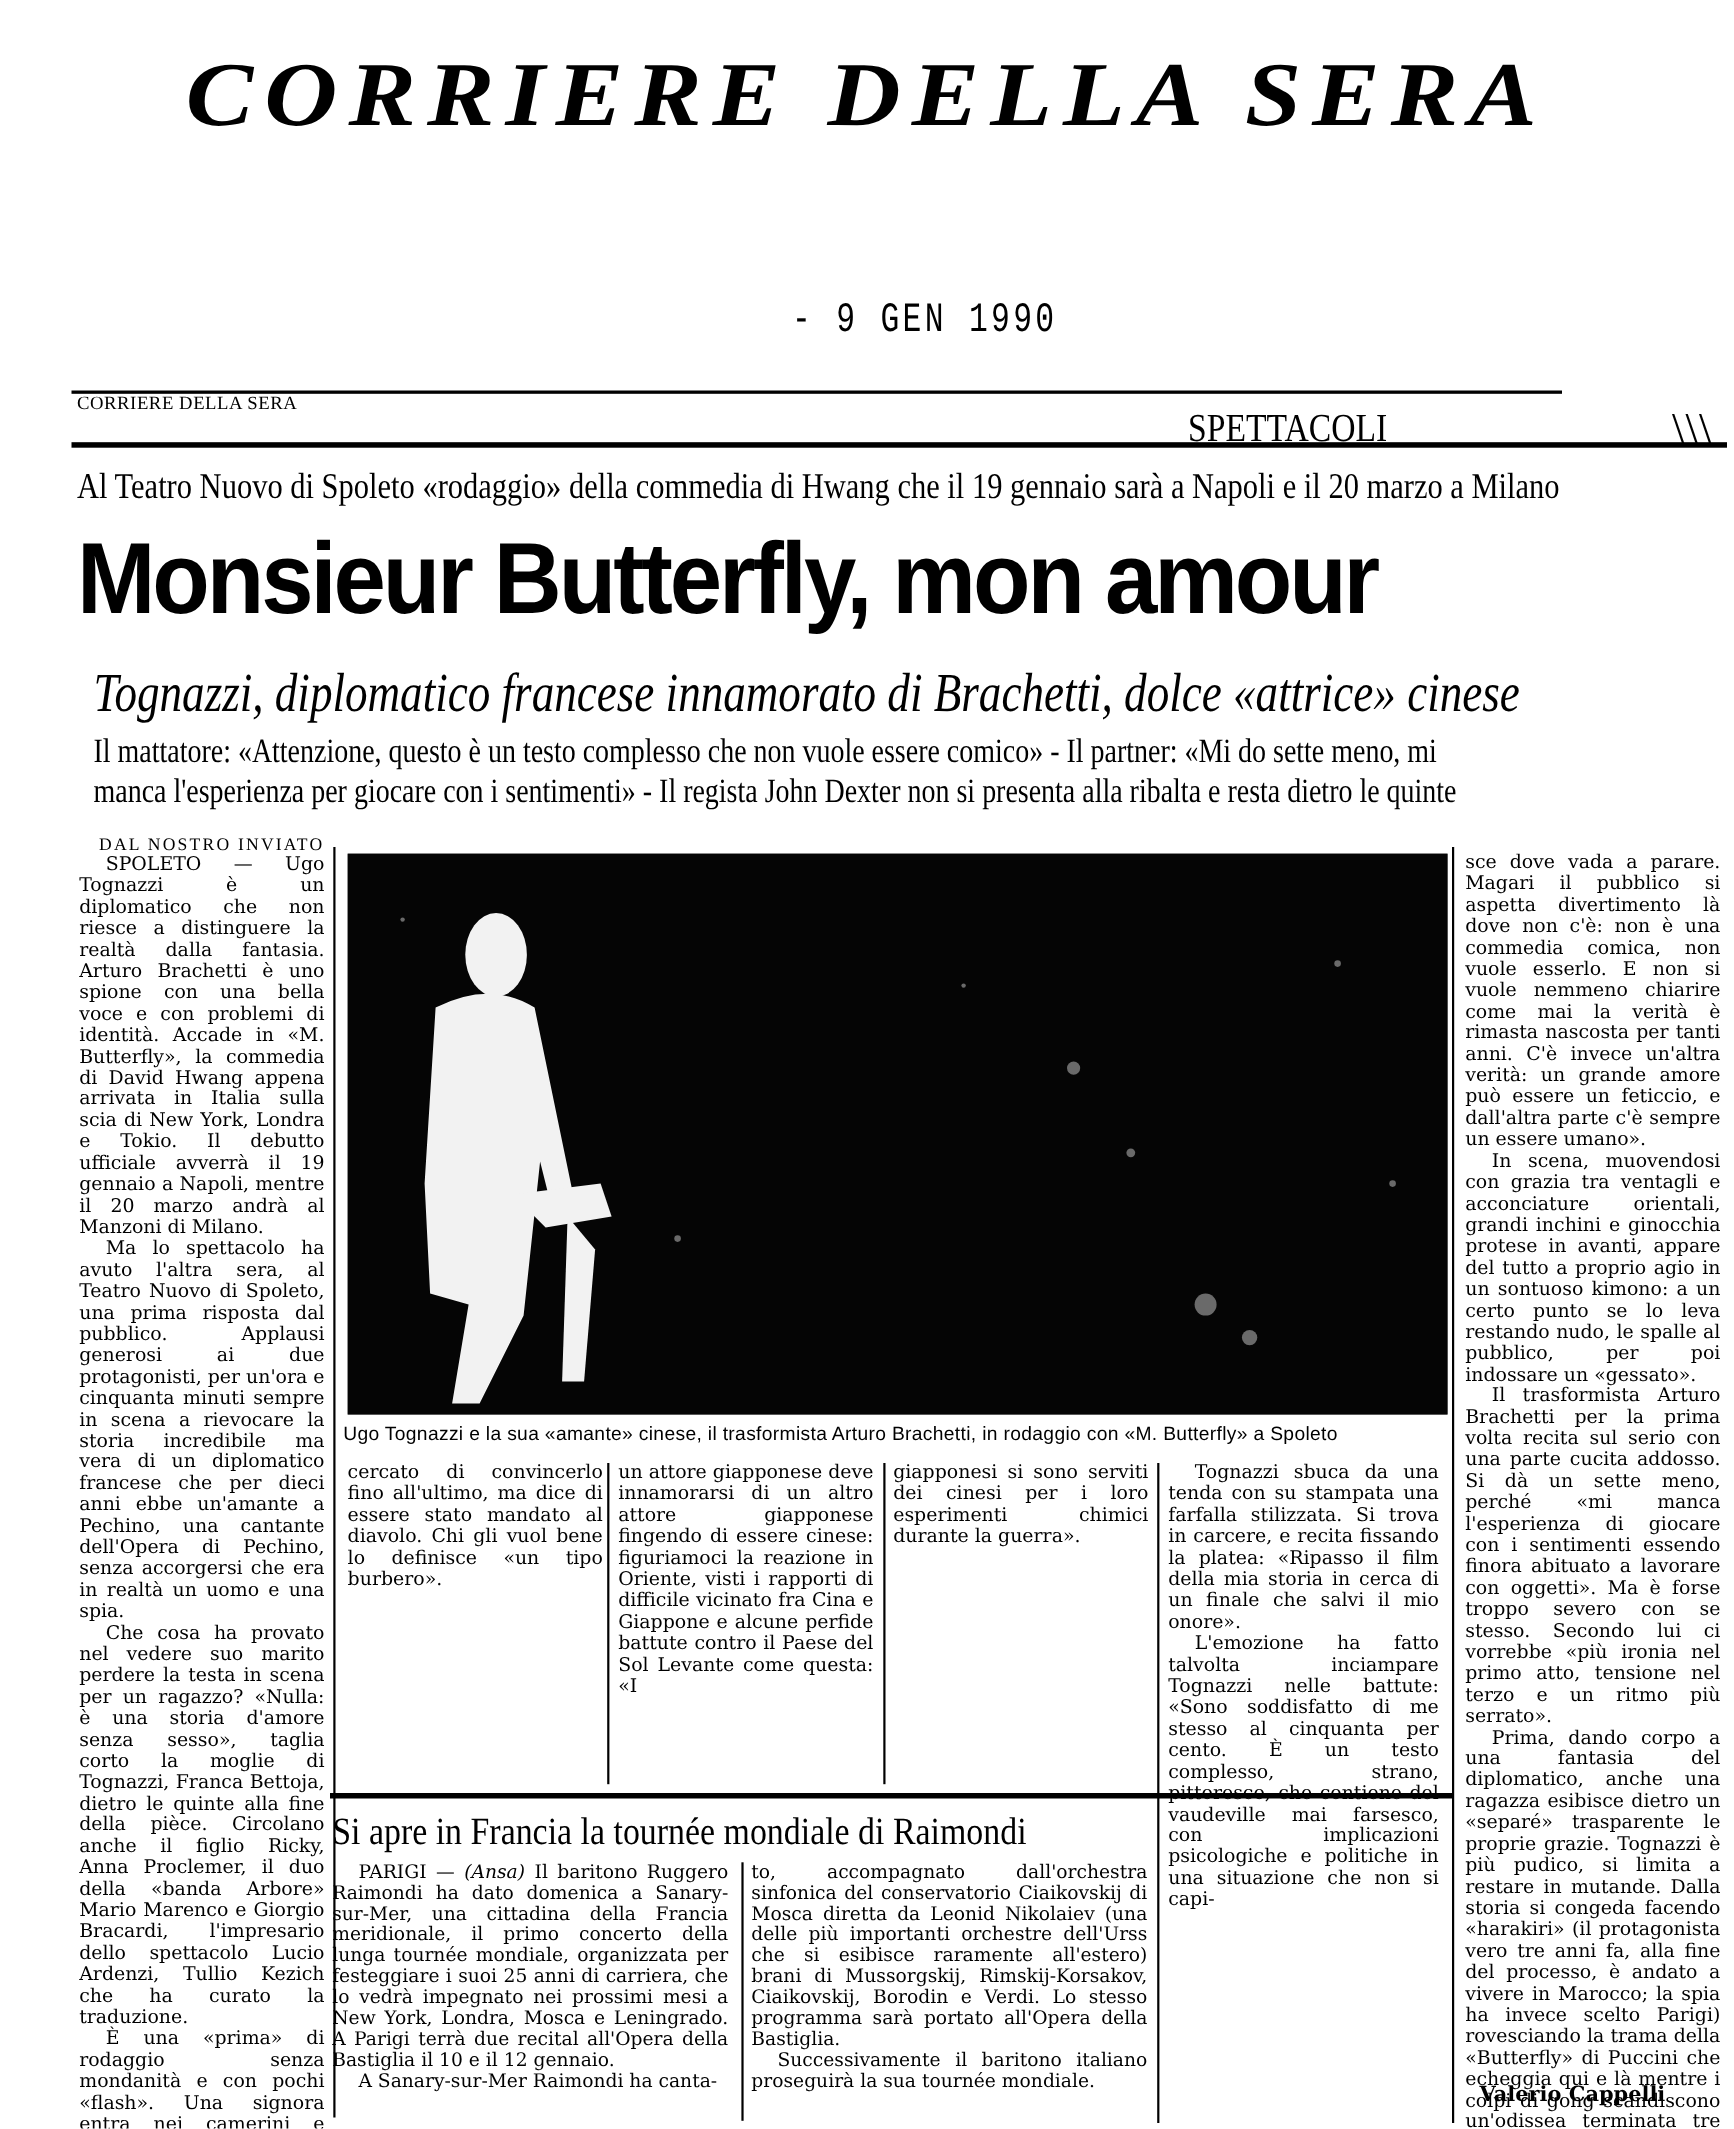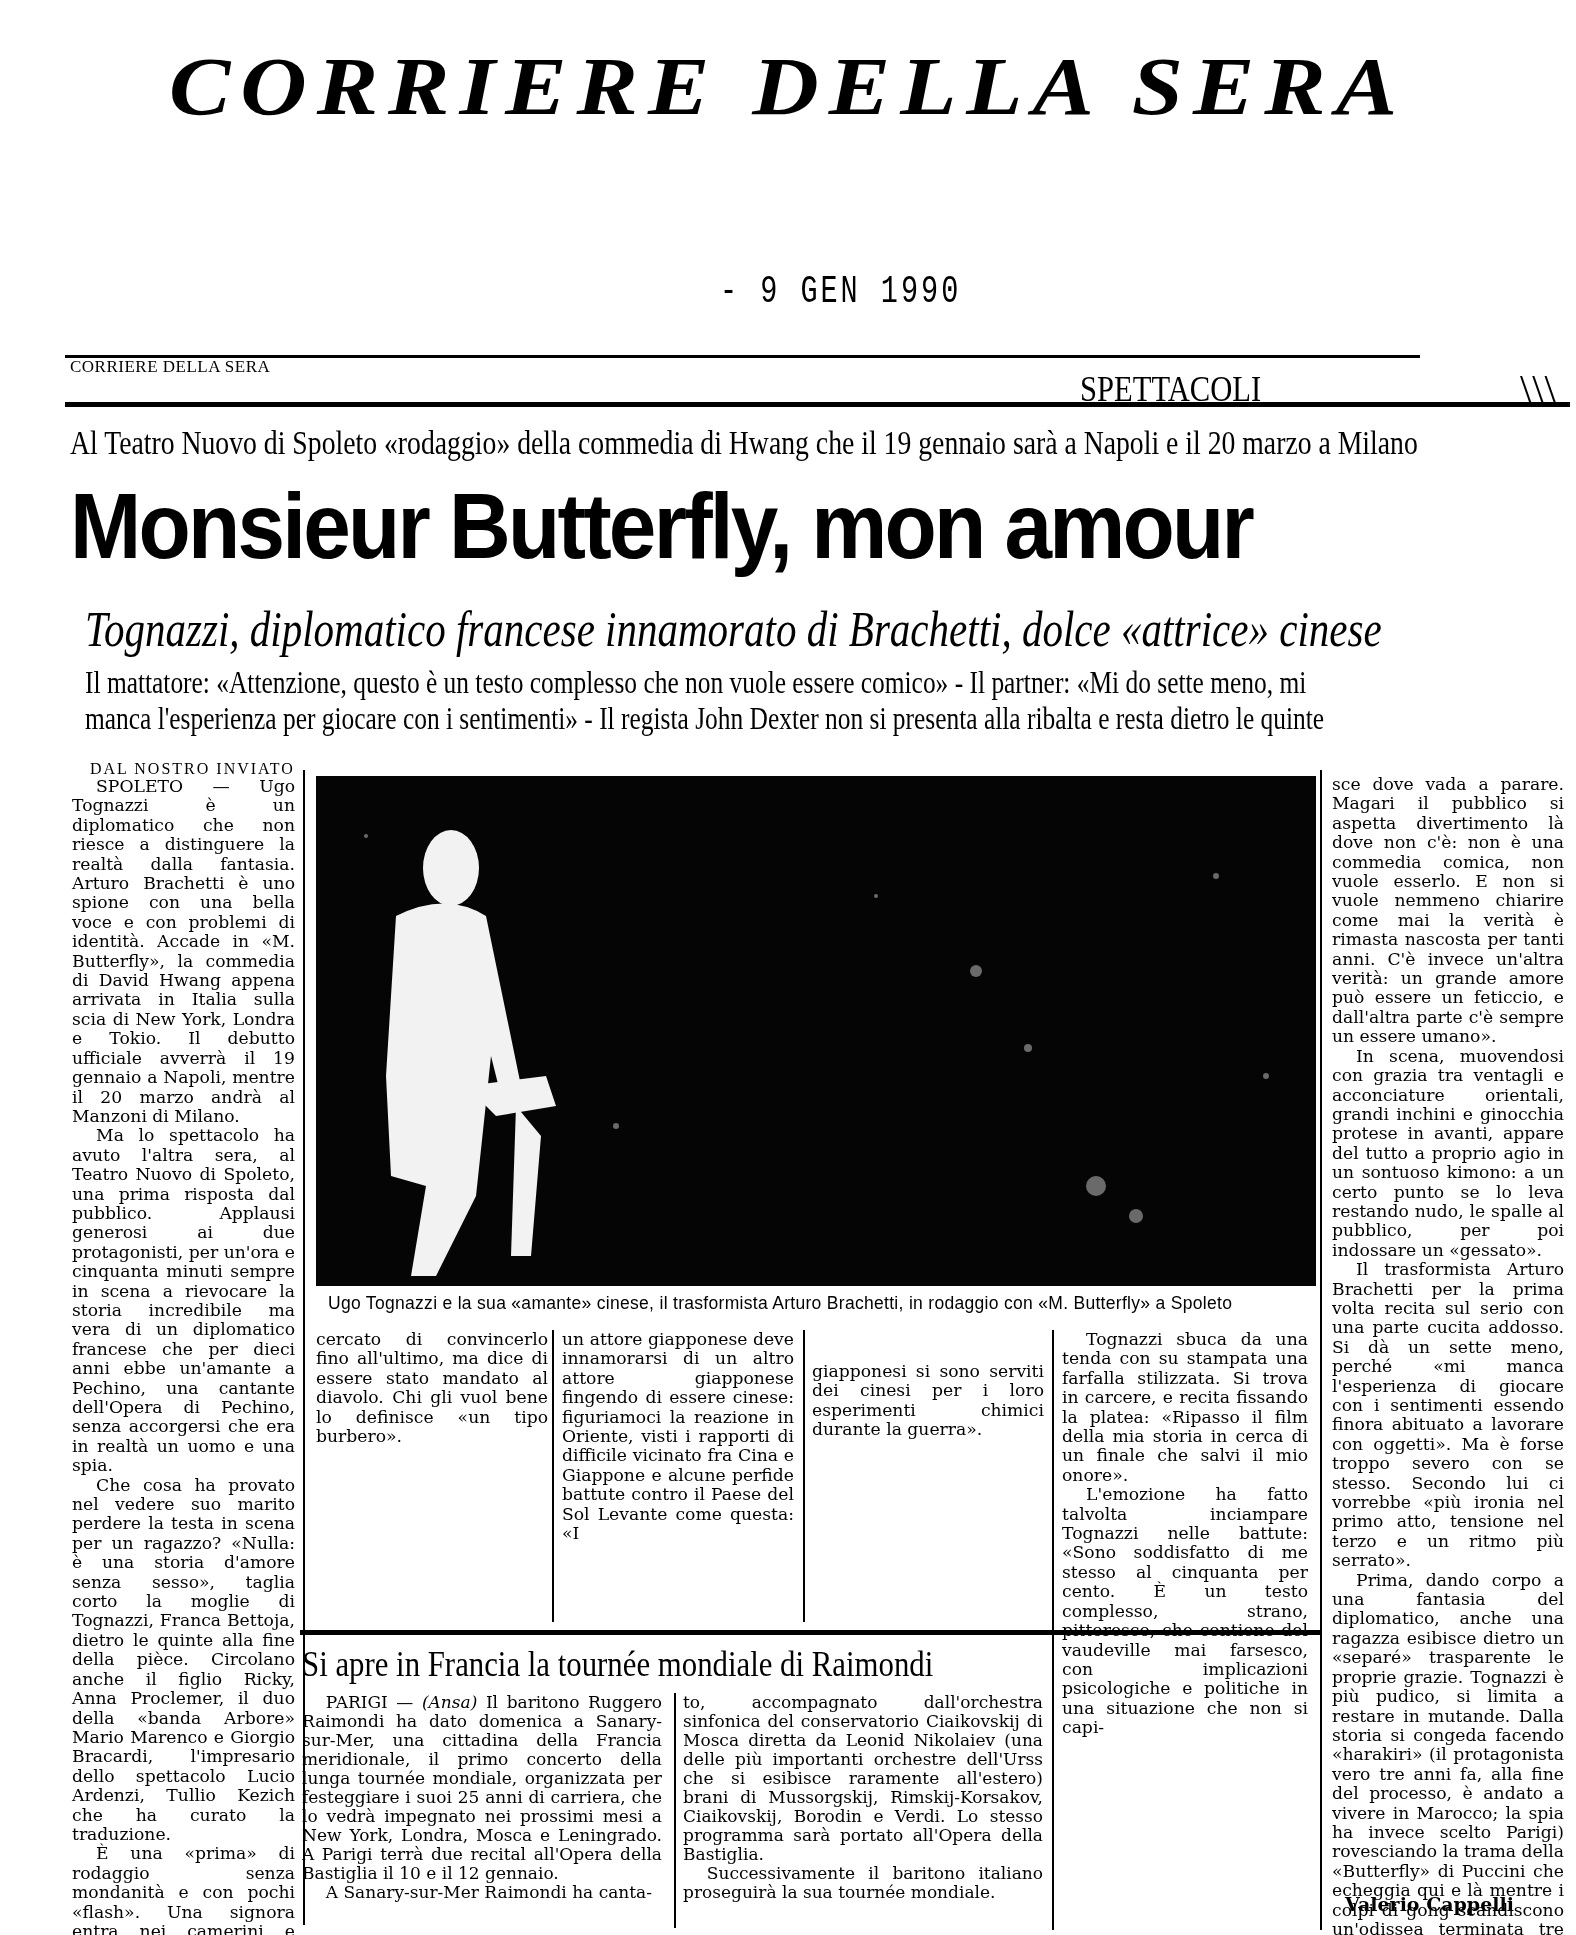--- a/index.html
+++ b/index.html
@@ -16,21 +16,21 @@
   .headline { left:70px; top:480px; width:1500px; font-family:"Liberation Sans", sans-serif; font-weight:bold; font-size:92px; letter-spacing:-3px; white-space:nowrap; transform:scaleX(0.93); transform-origin:left; line-height:1; }
   .subhead { left:85px; top:600px; font-family:"Liberation Serif", serif; font-style:italic; font-size:50px; white-space:nowrap; transform:scaleX(0.82); transform-origin:left; }
   .summary { left:85px; top:665px; width:1800px; font-family:"Liberation Serif", serif; font-size:31px; line-height:36px; transform:scaleX(0.82); transform-origin:left; }
   .col { font-family:"DejaVu Serif", serif; font-size:17.2px; line-height:19.4px; text-align:justify; hyphens:manual; }
   .col p { margin:0; text-indent:1.4em; }
   .col p.noind { text-indent:0; }
   .byline-from { left:90px; top:760px; font-size:16px; letter-spacing:2px; font-family:"Liberation Serif", serif; }
   .col1 { left:72px; top:777px; width:223px; }
   .vrule { background:#000; width:2px; }
   .photo { left:316px; top:776px; width:1000px; height:510px; background:#050505; overflow:hidden; }
-  .caption { left:328px; top:1293px; width:1010px; font-family:"Liberation Sans", sans-serif; font-size:17.5px; white-space:nowrap; letter-spacing:0.3px; }
+  .caption { left:312px; top:1293px; width:1010px; font-family:"Liberation Sans", sans-serif; font-size:17.5px; white-space:nowrap; letter-spacing:0.3px; }
   .col-right { left:1332px; top:775px; width:232px; }
   .row2 { top:1330px; width:232px; }
   .box-rule { left:300px; top:1630px; width:1020px; height:5px; background:#000; }
   .box-title { left:302px; top:1645px; font-family:"Liberation Serif", serif; font-size:35px; white-space:nowrap; transform:scaleX(0.88); transform-origin:left; }
   .box-col { top:1693px; width:360px; font-size:17px; line-height:19px; }
   .signature { left:1345px; top:1893px; font-family:"DejaVu Serif", serif; font-weight:bold; font-size:19px; }
   em { font-style:italic; }
 </style>
 </head>
 <body>
@@ -87,21 +87,21 @@
 <div class="abs caption">Ugo Tognazzi e la sua «amante» cinese, il trasformista Arturo Brachetti, in rodaggio con «M. Butterfly» a Spoleto</div>
 
 <div class="abs col row2" style="left:316px;">
   <p class="noind">cercato di convincerlo fino all'ultimo, ma dice di essere stato mandato al diavolo. Chi gli vuol bene lo definisce «un tipo burbero».</p>
 </div>
 <div class="abs vrule" style="left:552px; top:1330px; height:292px;"></div>
 <div class="abs col row2" style="left:562px;">
   <p class="noind">un attore giapponese deve innamorarsi di un altro attore giapponese fingendo di essere cinese: figuriamoci la reazione in Oriente, visti i rapporti di difficile vicinato fra Cina e Giappone e alcune perfide battute contro il Paese del Sol Levante come questa: «I</p>
 </div>
 <div class="abs vrule" style="left:803px; top:1330px; height:292px;"></div>
-<div class="abs col row2" style="left:812px;margin-top:32px;">
+<div class="abs col row2" style="left:812px;">
   <p class="noind">giapponesi si sono serviti dei cinesi per i loro esperimenti chimici durante la guerra».</p>
 </div>
 <div class="abs vrule" style="left:1052px; top:1330px; height:600px;"></div>
 <div class="abs col row2" style="left:1062px; width:246px;">
   <p>Tognazzi sbuca da una tenda con su stampata una farfalla stilizzata. Si trova in carcere, e recita fissando la platea: «Ripasso il film della mia storia in cerca di un finale che salvi il mio onore».</p>
   <p>L'emozione ha fatto talvolta inciampare Tognazzi nelle battute: «Sono soddisfatto di me stesso al cinquanta per cento. È un testo complesso, strano, pittoresco, che contiene del vaudeville mai farsesco, con implicazioni psicologiche e politiche in una situazione che non si capi-</p>
 </div>
 <div class="abs vrule" style="left:1320px; top:770px; height:1160px;"></div>
 
 <div class="abs col col-right">

